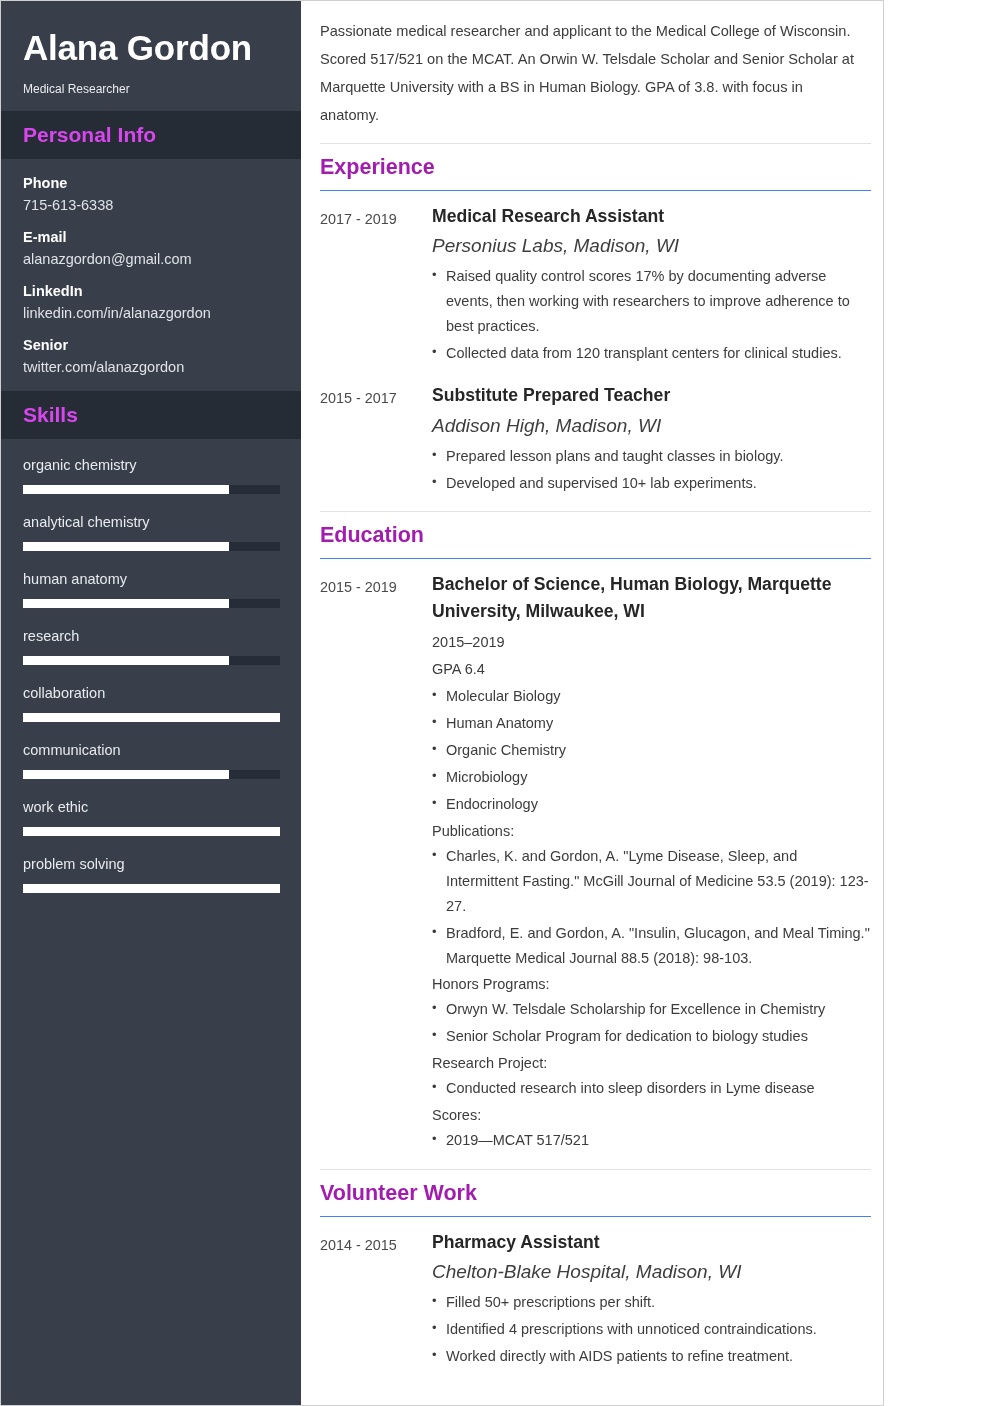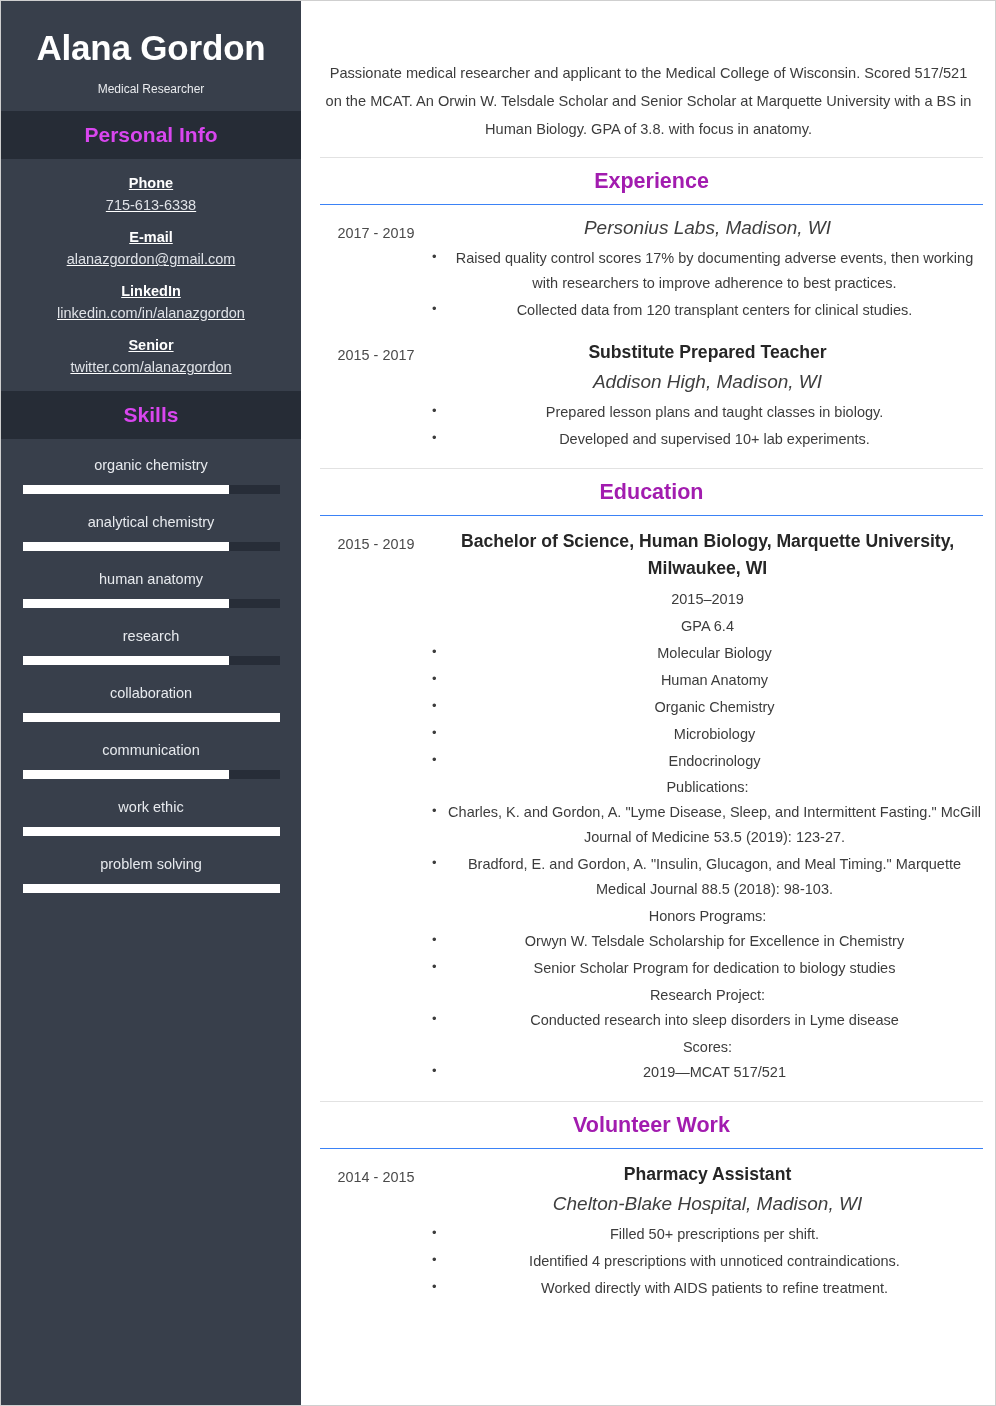--- a/index.html
+++ b/index.html
@@ -2,27 +2,26 @@
 <html><head>
 <meta charset="utf-8">
 <style>
   * { box-sizing: border-box; margin: 0; padding: 0; }
   html, body {
     background: #ffffff;
     font-family: "Liberation Sans", sans-serif;
   }
   .page {
     position: relative;
-    width: 996px;
+    width: 884px;
     height: 1406px;
     background: #ffffff;
     border: 1px solid #cfcfcf;
     overflow: hidden;
     display: flex;
-    text-align: center;
   }
 
   
   .sidebar {
     width: 300px;
     flex: 0 0 300px;
     background: #383f4b;
     color: #ffffff;
     padding-bottom: 20px;
   }
@@ -43,21 +42,21 @@
   }
   .side-section-head {
     background: #262c36;
     padding: 12px 22px 12px 22px;
     font-size: 21px;
     font-weight: bold;
     color: #d946ef;
   }
   .side-body { padding: 16px 22px 0 22px; }
 
-  .contact-item { margin-bottom: 16px; text-decoration: underline; }
+  .contact-item { margin-bottom: 16px; }
   .contact-label {
     font-size: 14.5px;
     font-weight: bold;
     color: #ffffff;
     margin-bottom: 6px;
   }
   .contact-value {
     font-size: 14.5px;
     color: #dfe2e7;
     word-break: break-word;
@@ -78,23 +77,22 @@
   }
   .skill-fill {
     position: absolute;
     left: 0; top: 0; bottom: 0;
     background: #ffffff;
   }
 
   
   .main {
     flex: 1 1 auto;
-    padding: 22px 12px 0 19px;
+    padding: 16px 12px 0 19px;
     min-width: 0;
-    margin-top: 36px;
   }
   .summary {
     font-size: 14.6px;
     line-height: 1.92;
     color: #3c3c3c;
     padding-right: 6px;
   }
   .section {
     margin-top: 14px;
   }
@@ -258,20 +256,21 @@
   <main class="main">
 
     <p class="summary">Passionate medical researcher and applicant to the Medical College of Wisconsin. Scored 517/521 on the MCAT. An Orwin W. Telsdale Scholar and Senior Scholar at Marquette University with a BS in Human Biology. GPA of 3.8. with focus in anatomy.</p>
 
     <section class="section">
       <h2 class="section-title">Experience</h2>
 
       <div class="entry">
         <div class="entry-dates">2017 - 2019</div>
         <div class="entry-body">
+          <div class="entry-role">Medical Research Assistant</div>
           <div class="entry-org">Personius Labs, Madison, WI</div>
           <ul class="bullets">
             <li>Raised quality control scores 17% by documenting adverse events, then working with researchers to improve adherence to best practices.</li>
             <li>Collected data from 120 transplant centers for clinical studies.</li>
           </ul>
         </div>
       </div>
 
       <div class="entry">
         <div class="entry-dates">2015 - 2017</div>

